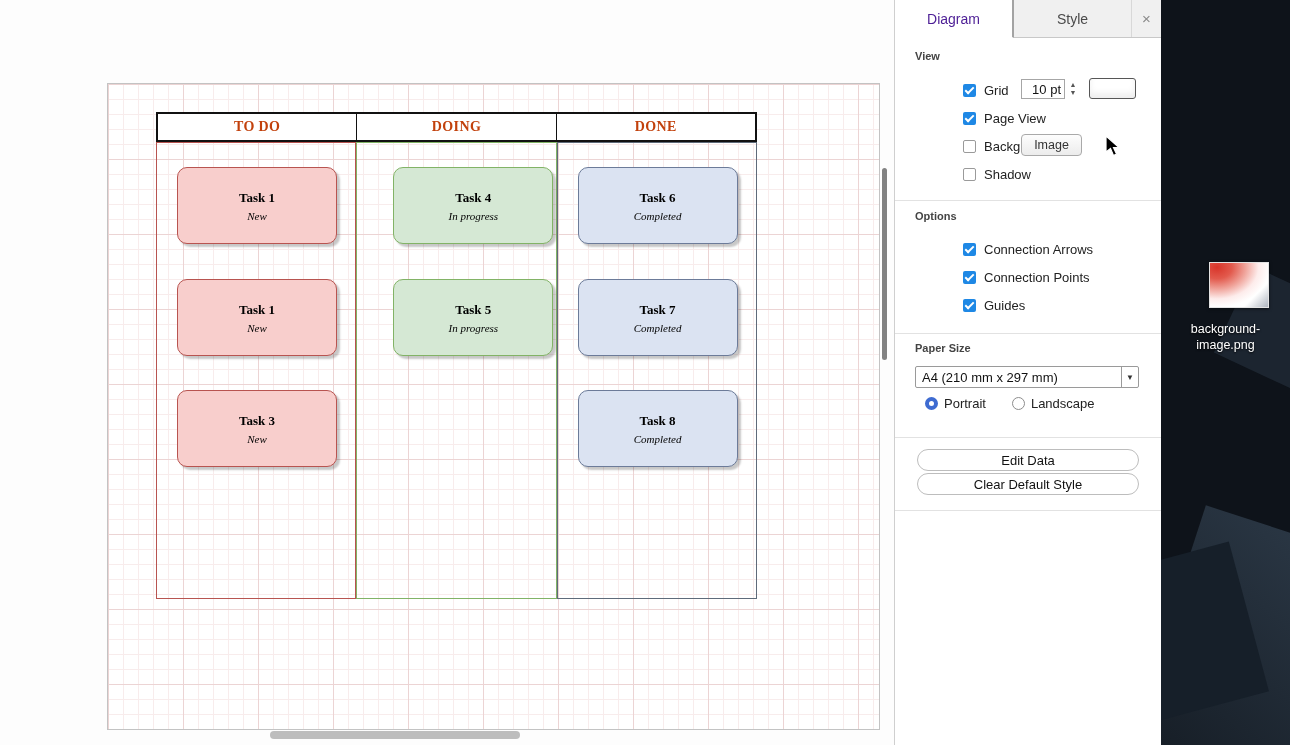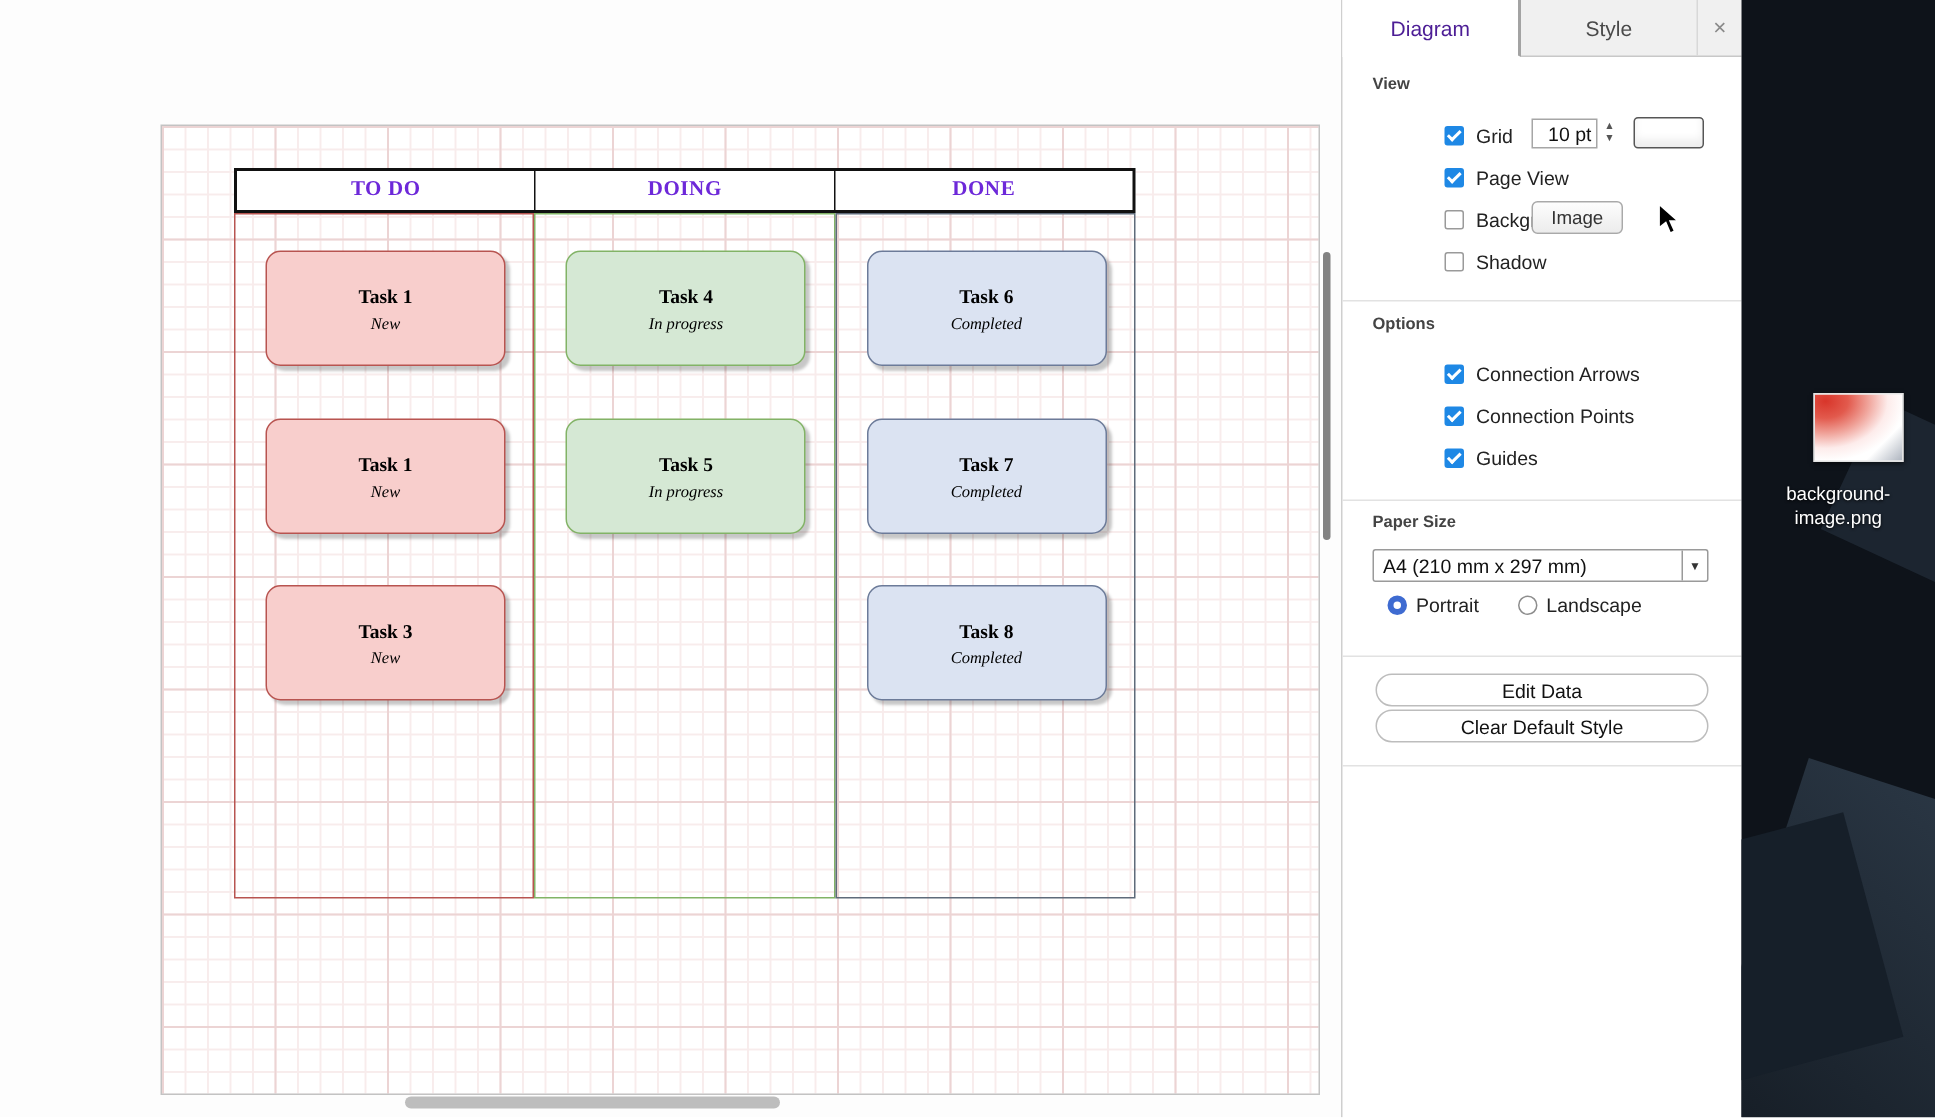--- a/index.html
+++ b/index.html
@@ -19,41 +19,41 @@
       linear-gradient(to right, #f8ecec 1px, transparent 1px),
       linear-gradient(to bottom, #f8ecec 1px, transparent 1px);
     background-size: 75px 75px, 75px 75px, 15px 15px, 15px 15px;
   }
 
   .board { position:absolute; left:48px; top:28px; width:601px; }
   .board-header { display:flex; height:30px; background:#fff; border:2px solid #111; }
   .header-cell {
     flex:1; display:flex; align-items:center; justify-content:center;
     font-family:"Liberation Serif", serif; font-weight:bold; font-size:14px;
-    letter-spacing:0.4px; color:#6d28d9; border-left:1px solid #111;
+    letter-spacing:0.4px; color:#c2410c; border-left:1px solid #111;
   }
   .header-cell:first-child { border-left:none; }
 
   .board-cols { display:flex; height:457px; }
   .col { width:200.3px; position:relative; }
   .col-todo  { border:1px solid #b85450; }
   .col-doing { border:1px solid #82b366; }
   .col-done  { border:1px solid #5f6b7a; }
 
   .card {
     position:absolute; left:20px; width:160px; height:77px;
     border-radius:10px; border:1px solid;
     display:flex; flex-direction:column; align-items:center; justify-content:center; gap:4px;
     box-shadow:3px 3px 2px rgba(0,0,0,0.22);
   }
   .card .t { font-family:"Liberation Serif", serif; font-weight:bold; font-size:13px; color:#000; }
   .card .s { font-family:"Liberation Serif", serif; font-style:italic; font-size:11px; color:#000; }
   .r1 { top:24px; } .r2 { top:136px; } .r3 { top:247px; }
   .card-red   { background:#f8cecc; border-color:#b85450; }
-  .card-green { background:#d5e8d4; border-color:#82b366; }
+  .card-green { background:#d5e8d4; border-color:#82b366;margin-left:16px; }
   .card-blue  { background:#dbe3f2; border-color:#6c7b99; }
 
   .hscroll { position:absolute; left:270px; top:731px; width:250px; height:8px; border-radius:4px; background:#bdbdbd; }
   .vscroll { position:absolute; left:882px; top:168px; width:5px; height:192px; border-radius:3px; background:#828282; }
 
   
   .panel { position:absolute; left:894px; top:0; width:267px; height:745px; background:#fff; border-left:1px solid #cfcfcf; }
   .tabs { display:flex; height:38px; background:#f0f0f0; border-bottom:1px solid #c8c8c8; }
   .tab { display:flex; align-items:center; justify-content:center; font-size:14px; color:#4a4a4a; }
   .tab-active { width:119px; background:#fff; border-right:2px solid #a3a3a3; margin-bottom:-1px; border-bottom:1px solid #fff; color:#4c1d95; }

